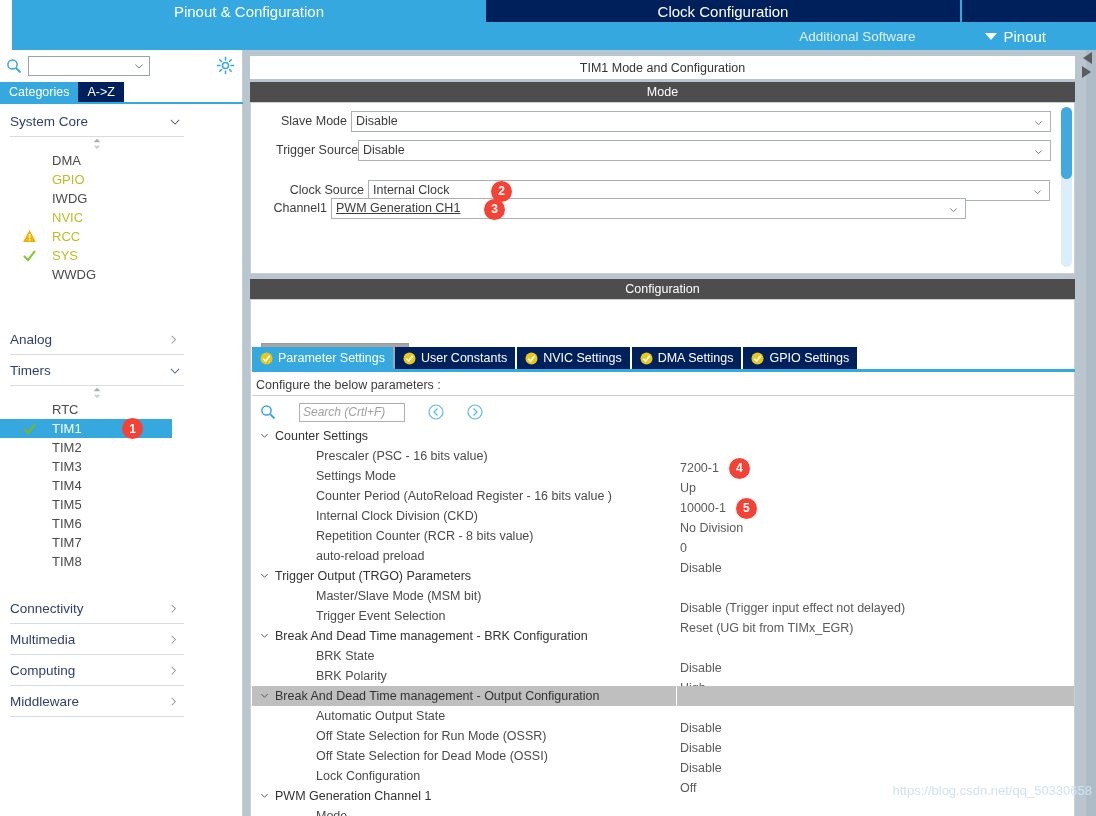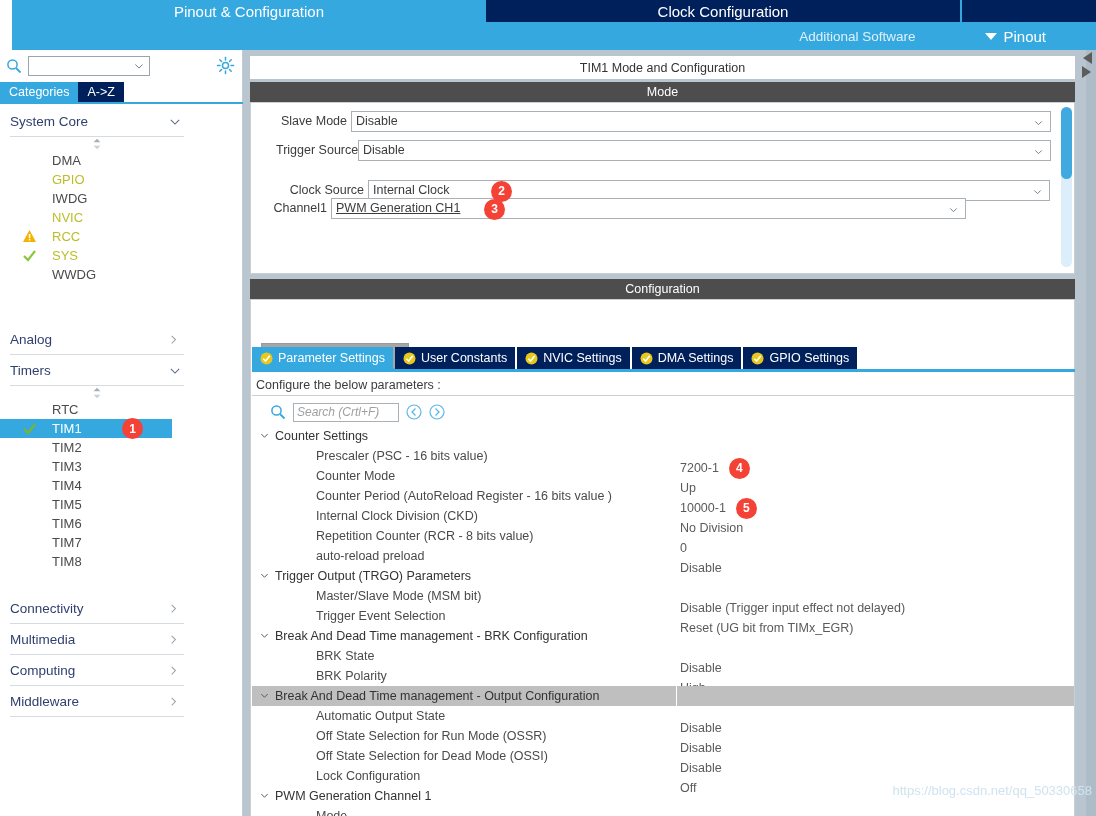--- a/index.html
+++ b/index.html
@@ -215,22 +215,22 @@
     position: absolute; left: 1px; top: 74px;
     width: 822px; height: 22px;
     border-bottom: 1px solid #c9cfd4;
     display: flex; align-items: center;
     font-size: 12.5px; color: #3c3c3c;
     padding-left: 4px;
   }
   .search-row {
     position: absolute; left: 1px; top: 99px;
     width: 701px; height: 26px;
-    display: flex; align-items: center; gap: 7px;
-    padding-left: 12px;
+    display: flex; align-items: center; gap: 23px;
+    padding-left: 2px;
   }
   .search-box {
     width: 106px; height: 19px;
     border: 1px solid #a9b0b6; background: #ffffff;
     font-size: 12px; color: #a0a0a0;
     font-style: italic;
     display: flex; align-items: center; padding-left: 3px;
   }
   .nav-circle { width: 16px; height: 16px; }
 
@@ -604,21 +604,21 @@
                 <polyline points="0.8,1.2 4.5,5 8.2,1.2" fill="none" stroke="#555" stroke-width="1.1"></polyline>
               </svg>
               <span>Counter Settings</span>
             </div>
           </div>
           <div class="p-row">
             <div class="p-name">Prescaler (PSC - 16 bits value)</div>
             <div class="p-val">7200-1<div class="badge" style="position: relative; margin-left: 10px;">4</div></div>
           </div>
           <div class="p-row">
-            <div class="p-name">Counter Mode</div>
+            <div class="p-name">Settings Mode</div>
             <div class="p-val">Up</div>
           </div>
           <div class="p-row">
             <div class="p-name">Counter Period (AutoReload Register - 16 bits value )</div>
             <div class="p-val">10000-1<div class="badge" style="position: relative; margin-left: 10px;">5</div></div>
           </div>
           <div class="p-row">
             <div class="p-name">Internal Clock Division (CKD)</div>
             <div class="p-val">No Division</div>
           </div>

